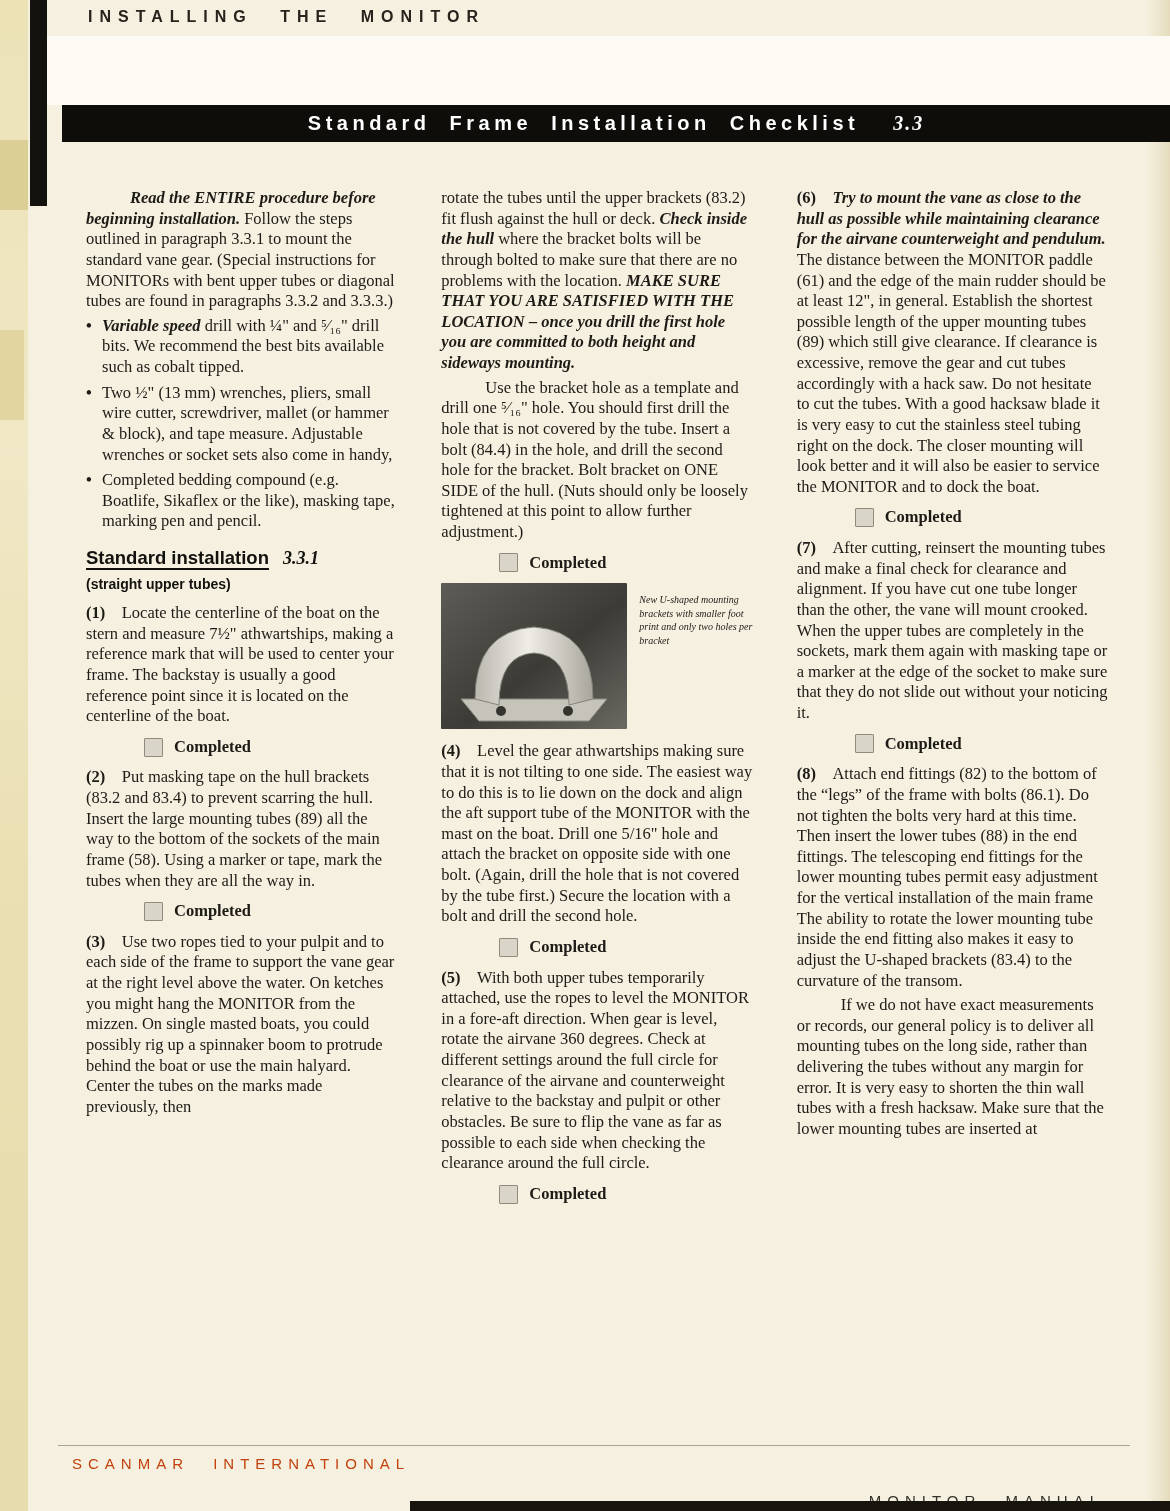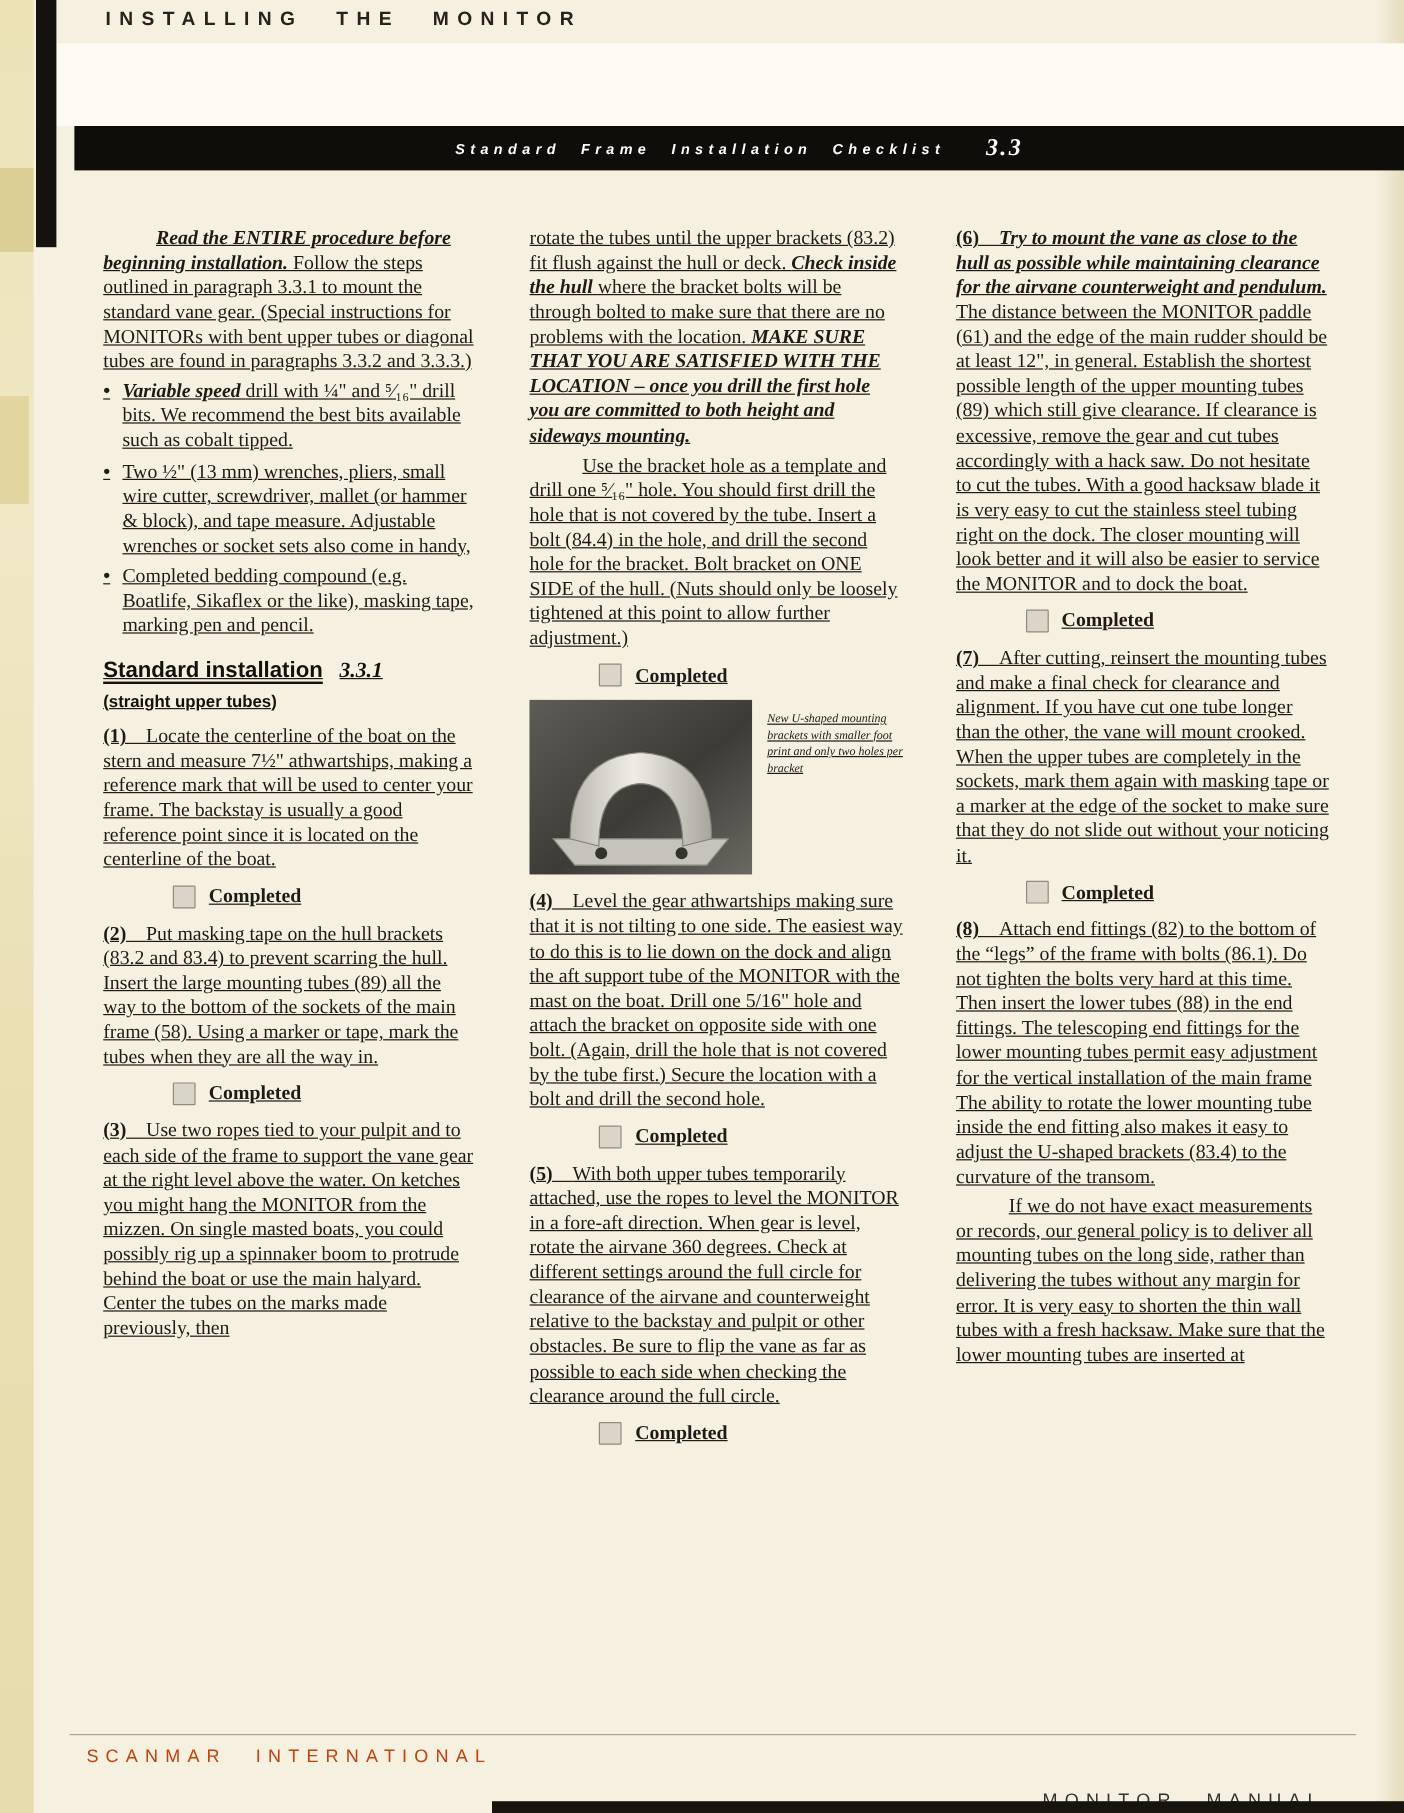--- a/index.html
+++ b/index.html
@@ -30,31 +30,31 @@
     letter-spacing:7px;word-spacing:16px;margin-left:30px;
   }
   
   .title-bar{
     position:absolute;left:62px;right:0;top:105px;height:37px;
     background:#0e0d0a;color:#ffffff;
     display:flex;align-items:center;justify-content:center;
   }
   .title-bar .bar-title{
     font-family:"Liberation Sans","DejaVu Sans",sans-serif;
-    font-size:12px;font-weight:bold;letter-spacing:4.5px;word-spacing:9px;font-style:italic;
+    font-size:20px;font-weight:bold;letter-spacing:4.5px;word-spacing:9px;
   }
   .title-bar .bar-section{
     font-family:"Liberation Serif","DejaVu Serif",serif;
     font-size:20px;font-weight:bold;font-style:italic;margin-left:34px;letter-spacing:2px;
   }
 
   
   .columns{
     position:absolute;left:86px;right:62px;top:188px;
-    display:flex;gap:44px;text-decoration:underline;
+    display:flex;gap:44px;
   }
   .col{flex:1 1 0;min-width:0;font-size:16.5px;line-height:1.25;}
   .para{margin:0 0 4px 0;text-align:left;}
   .para.indent{text-indent:44px;}
   .s-n{font-style:normal;font-weight:normal;}
   .s-b{font-weight:bold;}
   .s-bi{font-weight:bold;font-style:italic;}
 
   .bullet{display:flex;margin:0 0 5px 0;}
   .bullet .marker{width:16px;flex:0 0 16px;font-weight:bold;}

